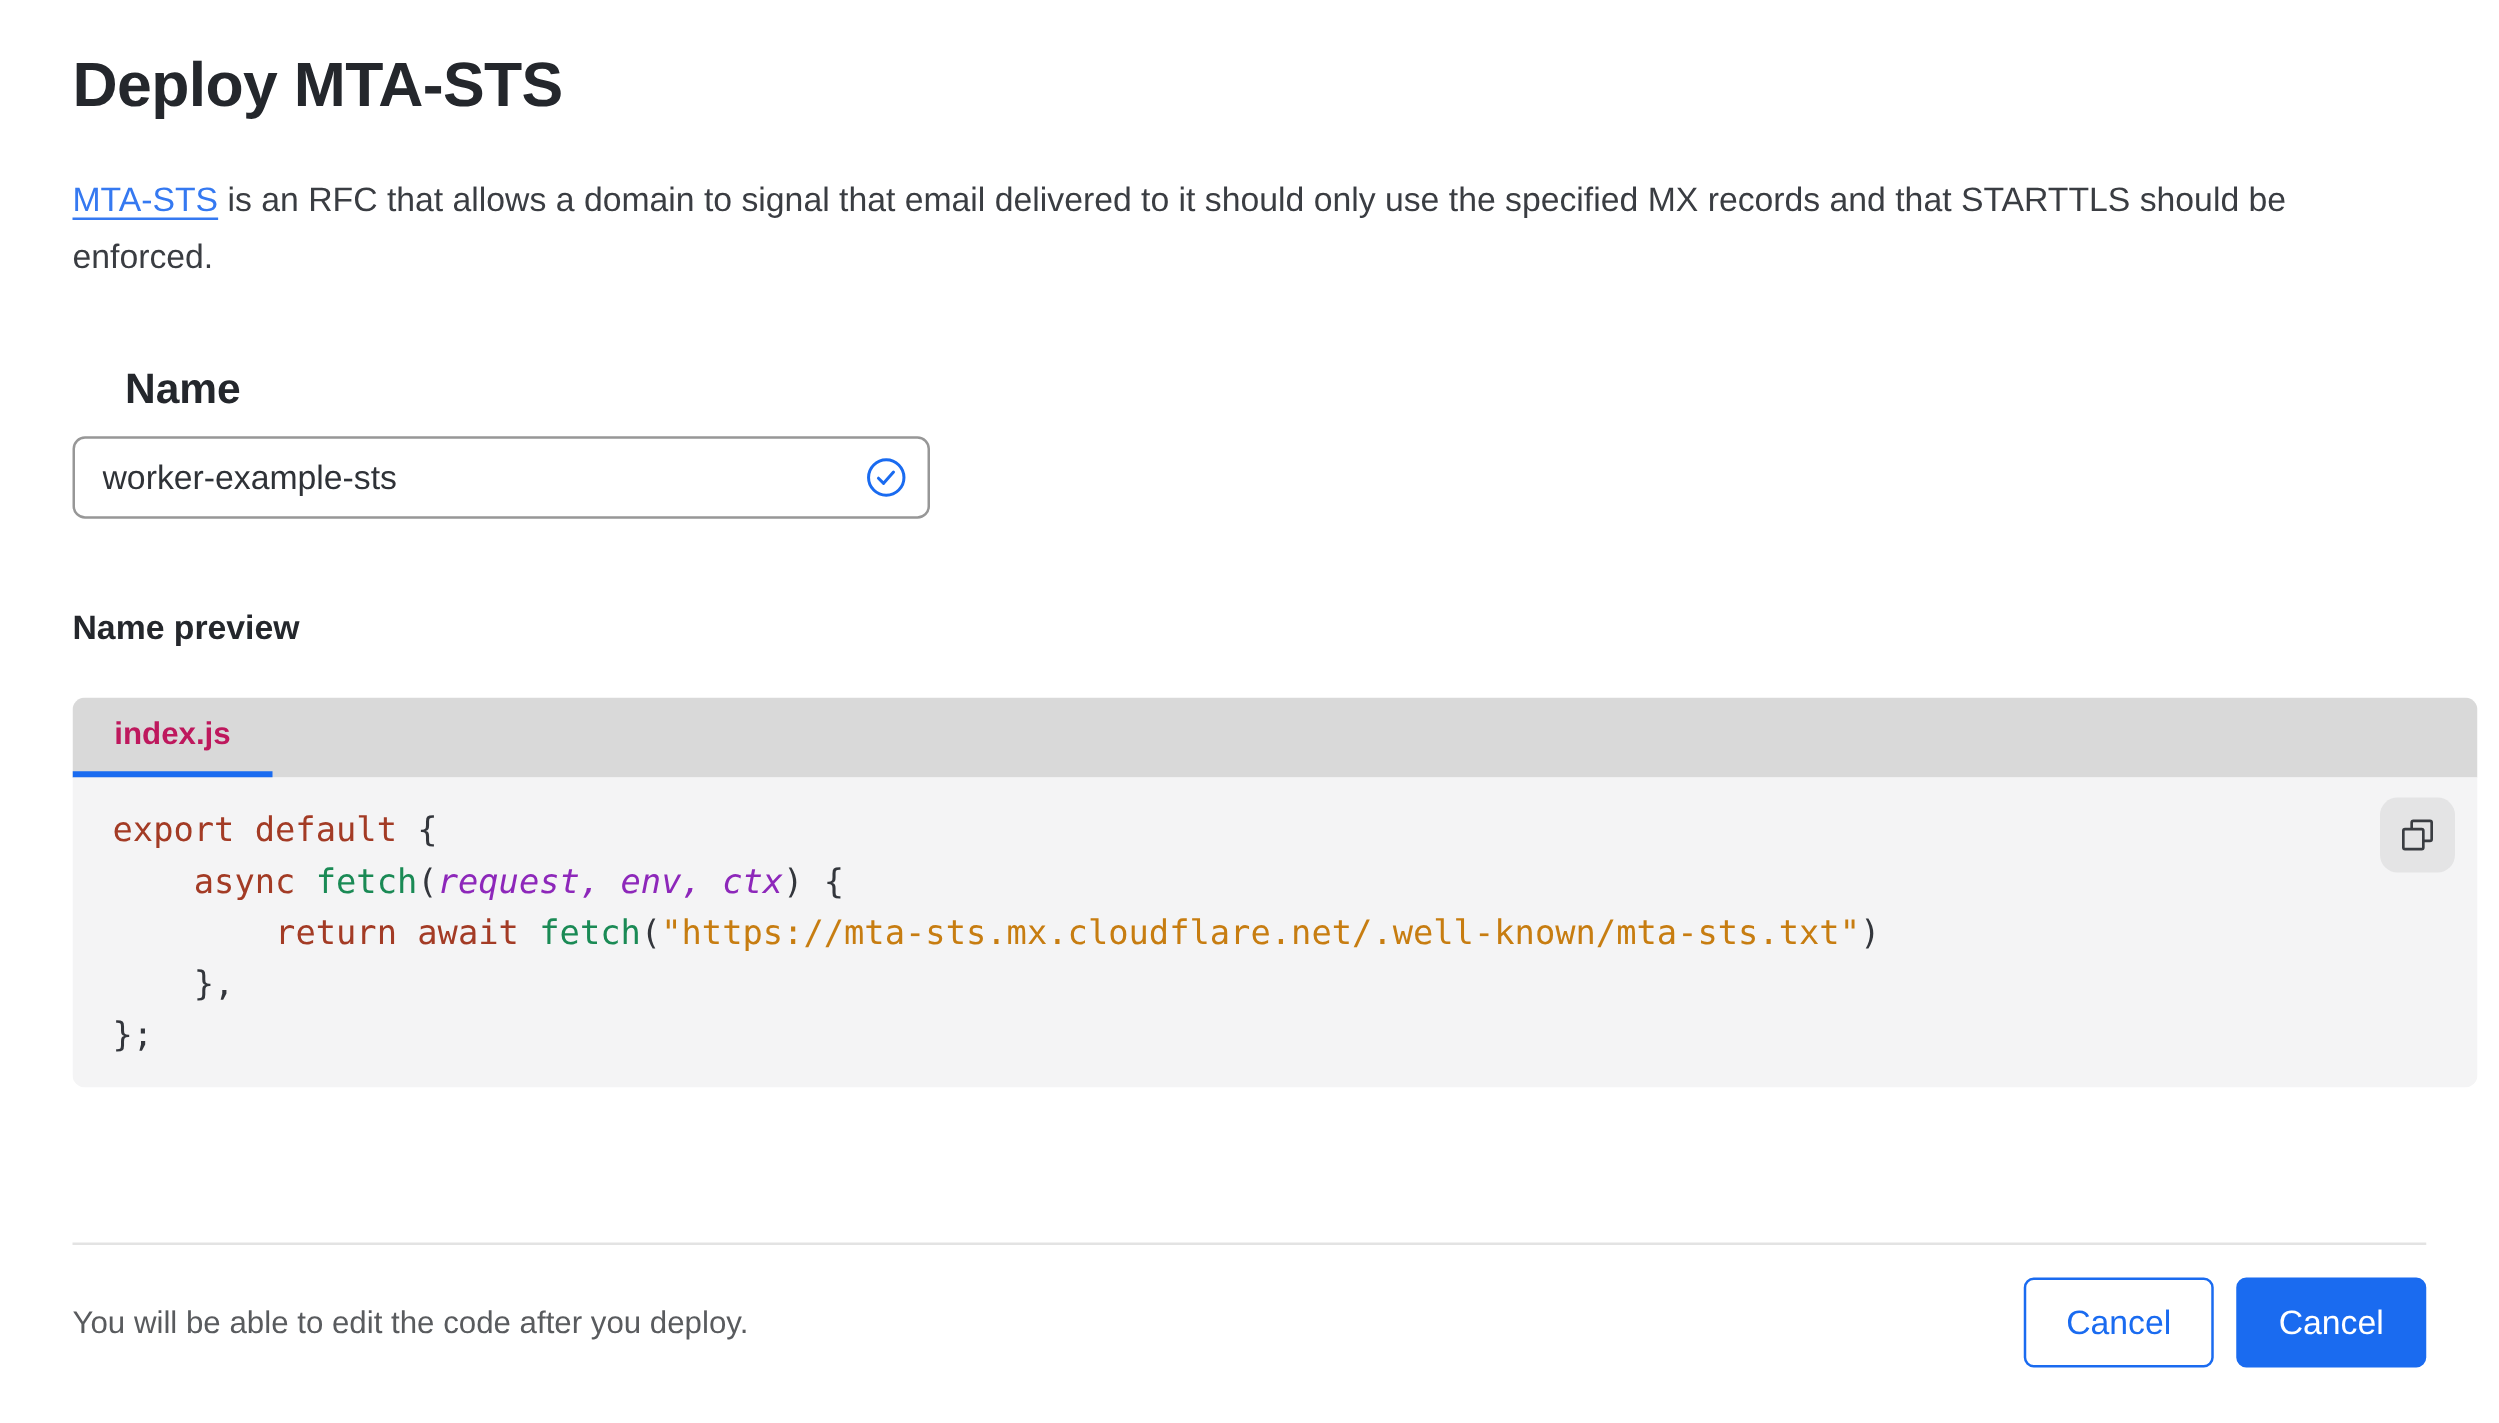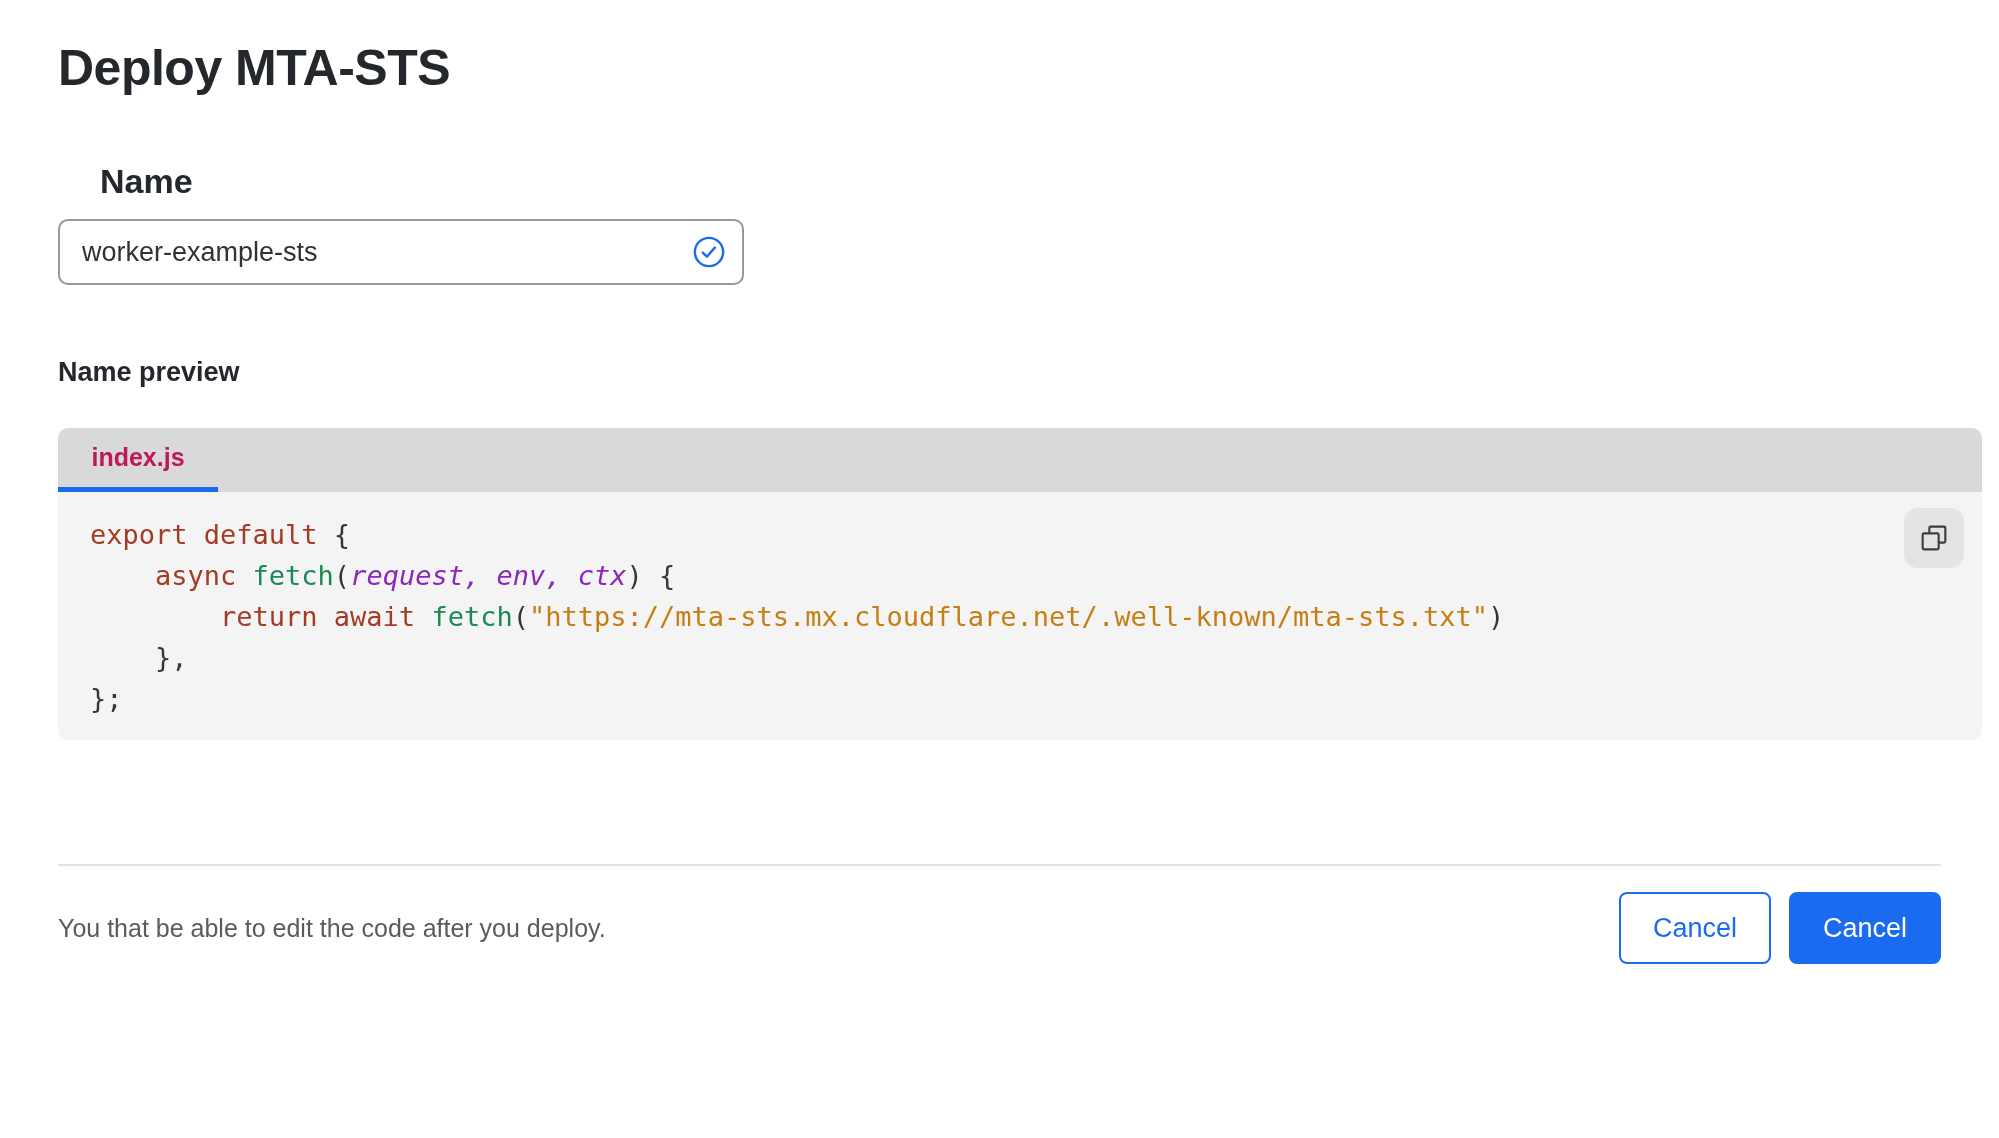--- a/index.html
+++ b/index.html
@@ -193,20 +193,21 @@
     color: #ffffff;
   }
 </style>
 </head>
 <body>
 
 <div class="content">
 
   <h1 class="page-title">Deploy MTA-STS</h1>
 
+  <p class="page-description"><a>MTA-STS</a><span> is an RFC that allows a domain to signal that email delivered to it should only use the specified MX records and that STARTTLS should be enforced.</span></p>
 
   <div class="field-label">Name</div>
 
   <div class="input-wrap">
     <input type="text" value="worker-example-sts" style="">
     <span class="check-icon">
       <svg width="34" height="34" viewBox="0 0 24 24" fill="none" stroke="currentColor" stroke-width="1.7">
         <circle cx="12" cy="12" r="10"></circle>
         <path d="M7.6 12.4l2.9 2.9 5.6-6.4" stroke-linecap="round" stroke-linejoin="round"></path>
       </svg>
@@ -228,20 +229,20 @@
             <rect x="3.5" y="8.5" width="12" height="12" rx="1" fill="#e4e4e5"></rect>
           </svg>
         </span>
       </button>
     </div>
   </div>
 
   <hr class="footer-divider">
 
   <div class="footer-row">
-    <div class="footer-note">You that be able to edit the code after you deploy.</div>
+    <div class="footer-note">You will be able to edit the code after you deploy.</div>
     <div class="footer-actions">
       <button class="btn btn-secondary">Cancel</button>
       <button class="btn btn-primary">Cancel</button>
     </div>
   </div>
 
 </div>
 
 </body></html>

